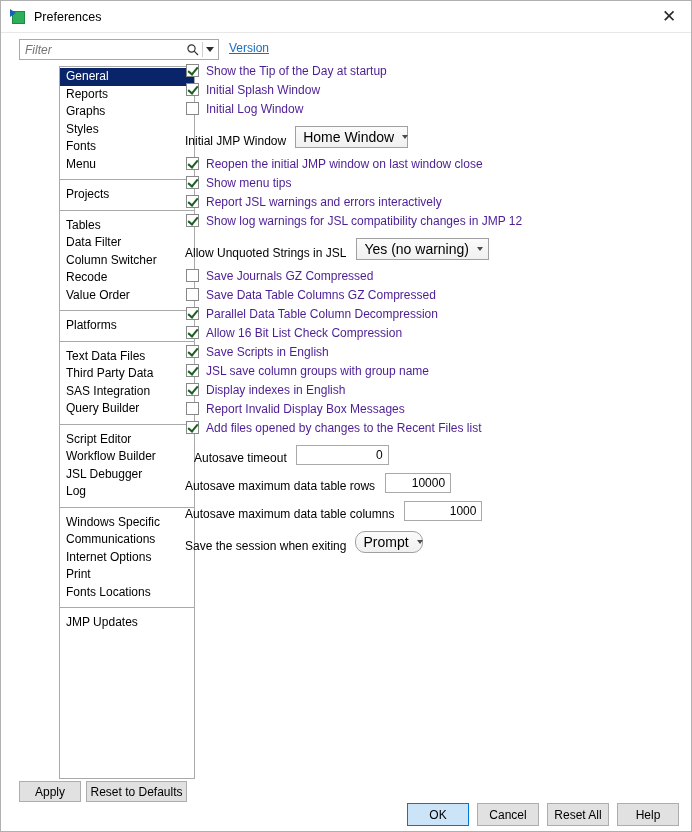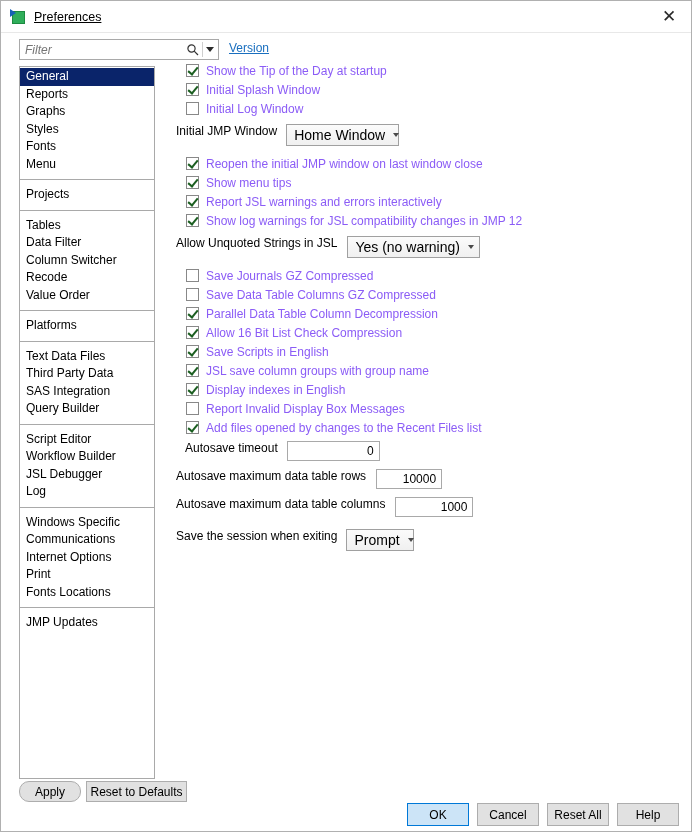--- a/index.html
+++ b/index.html
@@ -52,21 +52,20 @@
     position: absolute;
     left: 0px; top: 0px;
     width: 0; height: 0;
     border-left: 6px solid #1761b5;
     border-top: 4px solid transparent;
     border-bottom: 4px solid transparent;
   }
   .title-text {
     font-size: 12.5px;
     color: #000;
-    text-decoration: underline;
   }
   .close-btn {
     margin-left: auto;
     width: 44px;
     height: 31px;
     display: flex;
     align-items: center;
     justify-content: center;
     font-size: 17px;
     color: #2a2a2a;
@@ -134,20 +133,21 @@
 
   .list-box {
     margin-top: 6px;
     width: 136px;
     height: 713px;
     border: 1px solid #a9a9a9;
     background: #fff;
     box-sizing: border-box;
     overflow: hidden;
     padding-top: 1px;
+    margin-left: 40px;
   }
   .list-item {
     height: 17.5px;
     line-height: 17.5px;
     padding-left: 6px;
     font-size: 12px;
     white-space: nowrap;
     color: #000;
   }
   .list-item.selected {
@@ -171,21 +171,21 @@
     padding: 0 8px;
     cursor: default;
   }
   .bottom-left-btns {
     position: absolute;
     left: 18px;
     top: 748px;
     display: flex;
     gap: 5px;
   }
-  .btn-apply { width: 62px; padding: 0; border-radius: 10px; }
+  .btn-apply { width: 62px; padding: 0; }
   .btn-reset-def { width: 101px; padding: 0; }
 
   
   .right-panel {
     position: absolute;
     left: 164px;
     top: 6px;
     width: 515px;
   }
   .version-link {
@@ -214,27 +214,27 @@
     content: "";
     position: absolute;
     left: 3px;
     top: 0px;
     width: 4px;
     height: 8px;
     border: solid #1b5e20;
     border-width: 0 2px 2px 0;
     transform: rotate(40deg);
   }
-  .opt-label { font-size: 12px; color: #8b5cf6; white-space: nowrap; }
+  .opt-label { font-size: 12px; color: #4c1d95; white-space: nowrap; }
 
   .field-row {
     display: flex;
-    align-items: flex-start;
+    align-items: flex-end;
     height: 24px;
-    margin-left: 11px;
+    margin-left: 20px;
   }
   .field-label {
     font-size: 12px;
     color: #000;
     white-space: nowrap;
   }
   .combo {
     height: 22px;
     border: 1px solid #a0a0a0;
     background: linear-gradient(#fbfbfb, #f0f0f0);
@@ -478,21 +478,21 @@
 
       <div class="field-row">
         <span class="field-label">Autosave maximum data table columns</span>
         <input class="numbox" style="width: 78px; margin-left: 10px;" value="1000">
       </div>
 
       <div class="sp-8"></div>
 
       <div class="field-row">
         <span class="field-label">Save the session when exiting</span>
-        <span class="combo" style="width:68px; margin-left:9px;">
+        <span class="combo" style="width:68px; margin-left:9px;border-radius:10px;">
           <span class="combo-inner-text">Prompt</span>
           <span class="tri-down"></span>
         </span>
       </div>
 
     </div>
 
     <div class="bottom-bar">
       <button class="btn btn-wide btn-ok">OK</button>
       <button class="btn btn-wide">Cancel</button>

